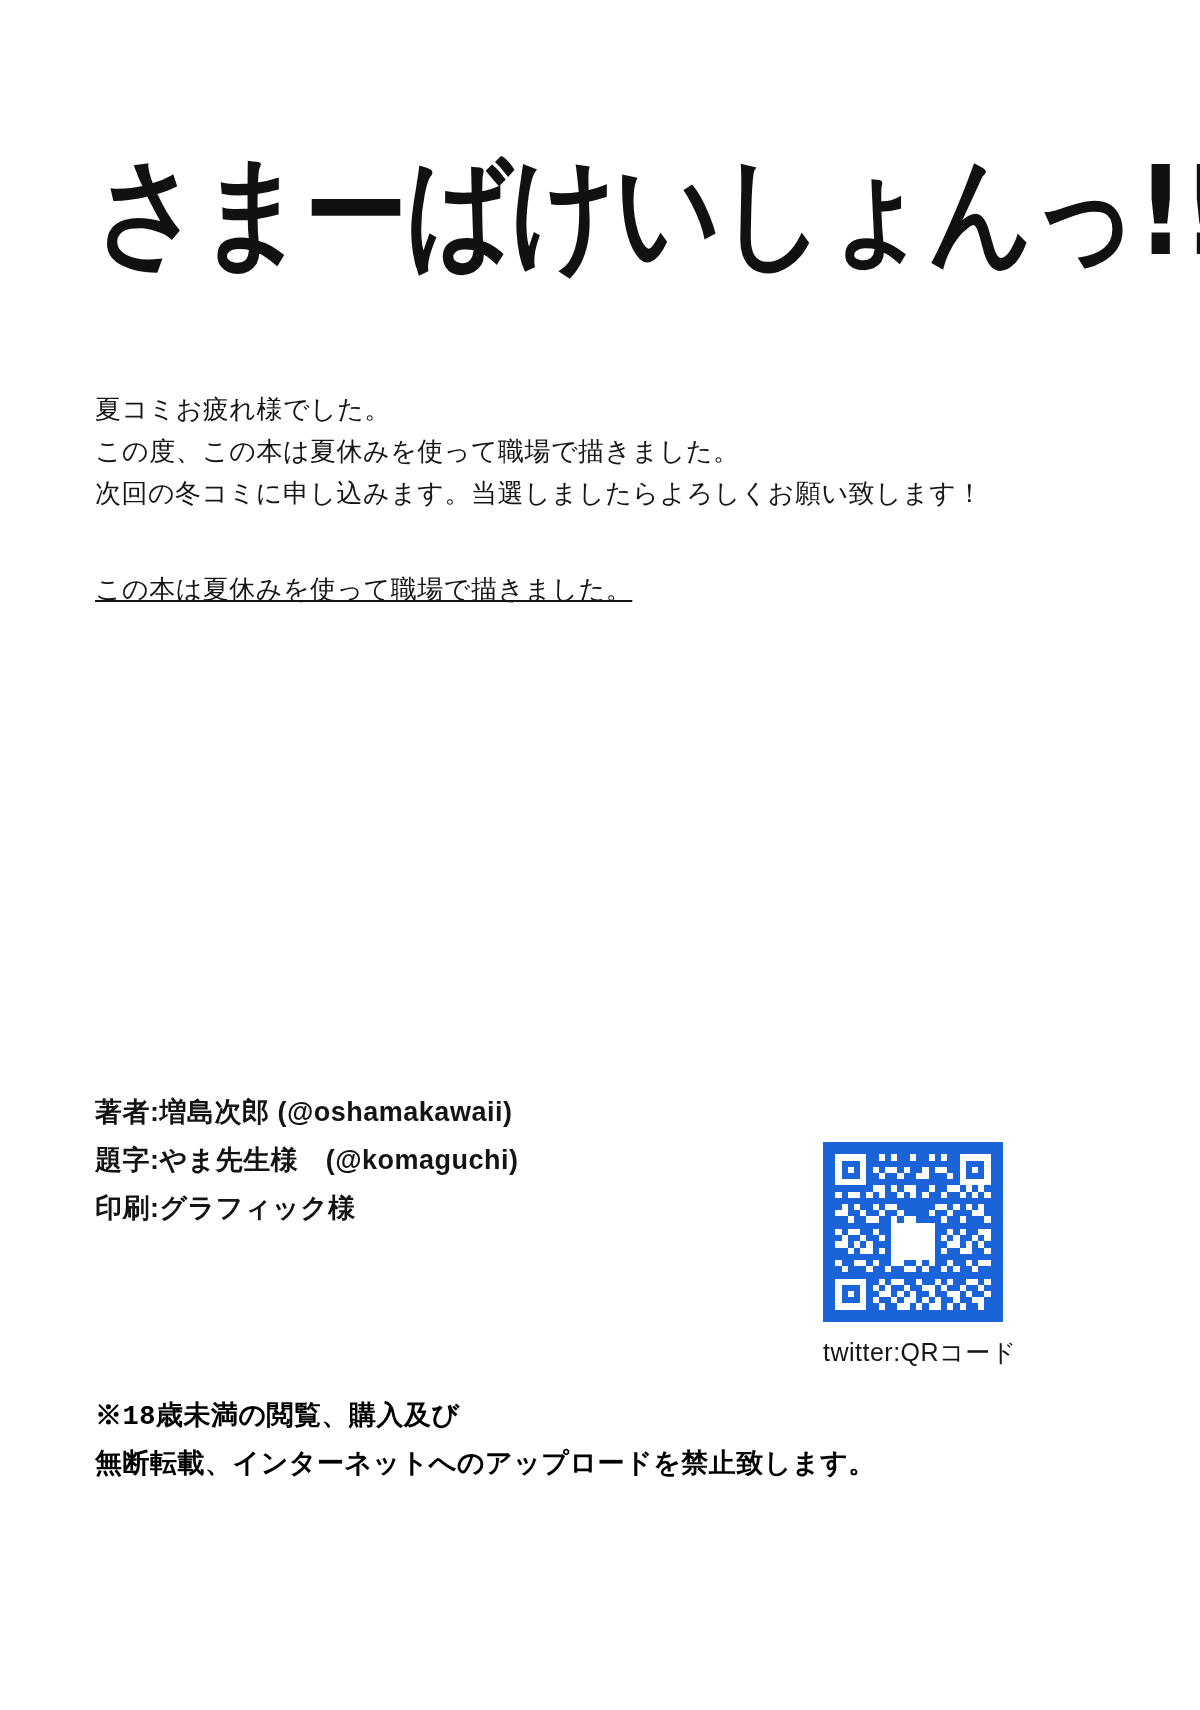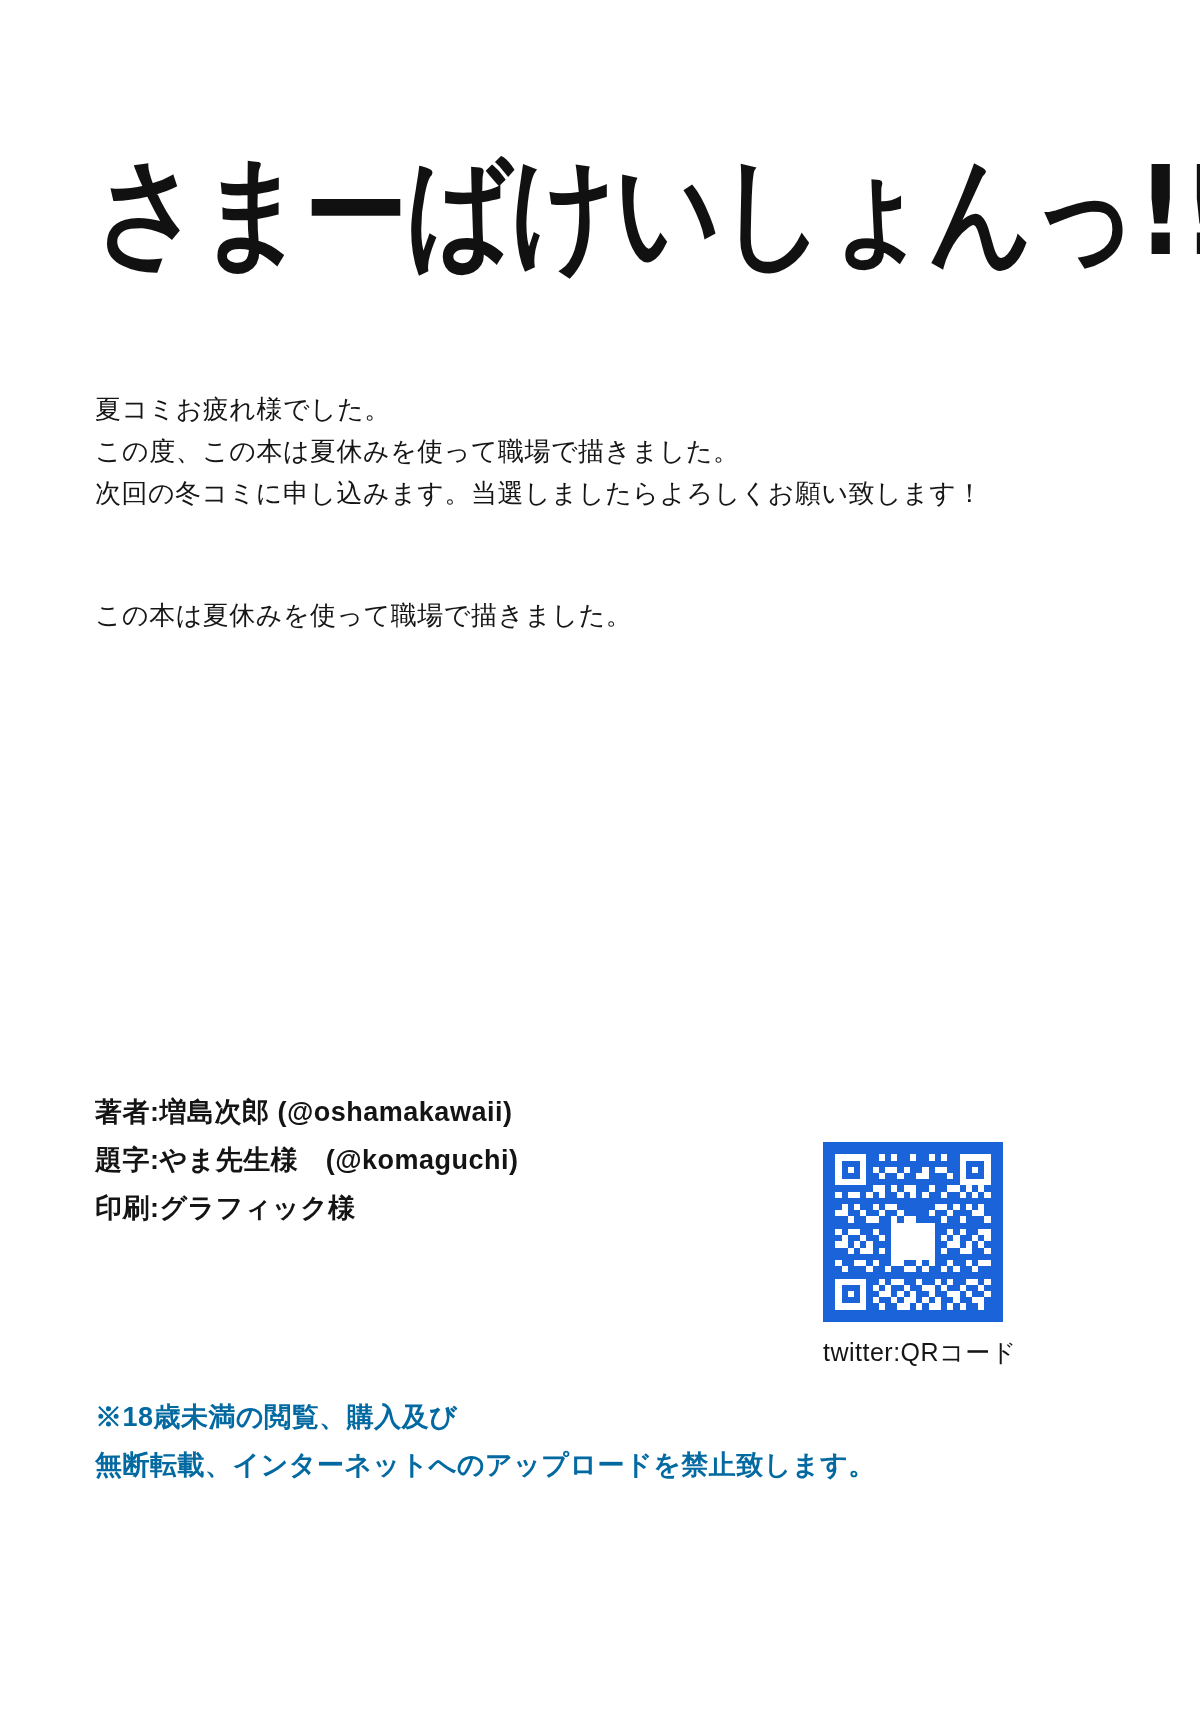--- a/index.html
+++ b/index.html
@@ -40,21 +40,21 @@
   .para {
     position: absolute;
     left: 95px;
     font-size: 26px;
     line-height: 42px;
     color: #161616;
     letter-spacing: 0.5px;
     white-space: nowrap;
   }
   #para-greeting { top: 388px; }
-  #para-workplace { top: 594px; }
+  #para-workplace { top: 568px; text-decoration: underline; }
 
   .para .line { display: block; }
 
   
   #colophon {
     position: absolute;
     left: 95px;
     top: 1088px;
     font-size: 27px;
     line-height: 48px;
@@ -66,23 +66,24 @@
   #colophon .line { display: block; }
 
   
   #notice {
     position: absolute;
     left: 95px;
     top: 1393px;
     font-size: 27px;
     line-height: 48px;
     font-weight: 700;
-    color: #0369a1;
+    color: #000000;
     letter-spacing: 0.5px;
     white-space: nowrap;
+    font-family: Liberation Mono, monospace;
   }
   #notice .line { display: block; }
 
   
   #qr-area {
     position: absolute;
     left: 823px;
     top: 1142px;
     width: 176px;
   }

